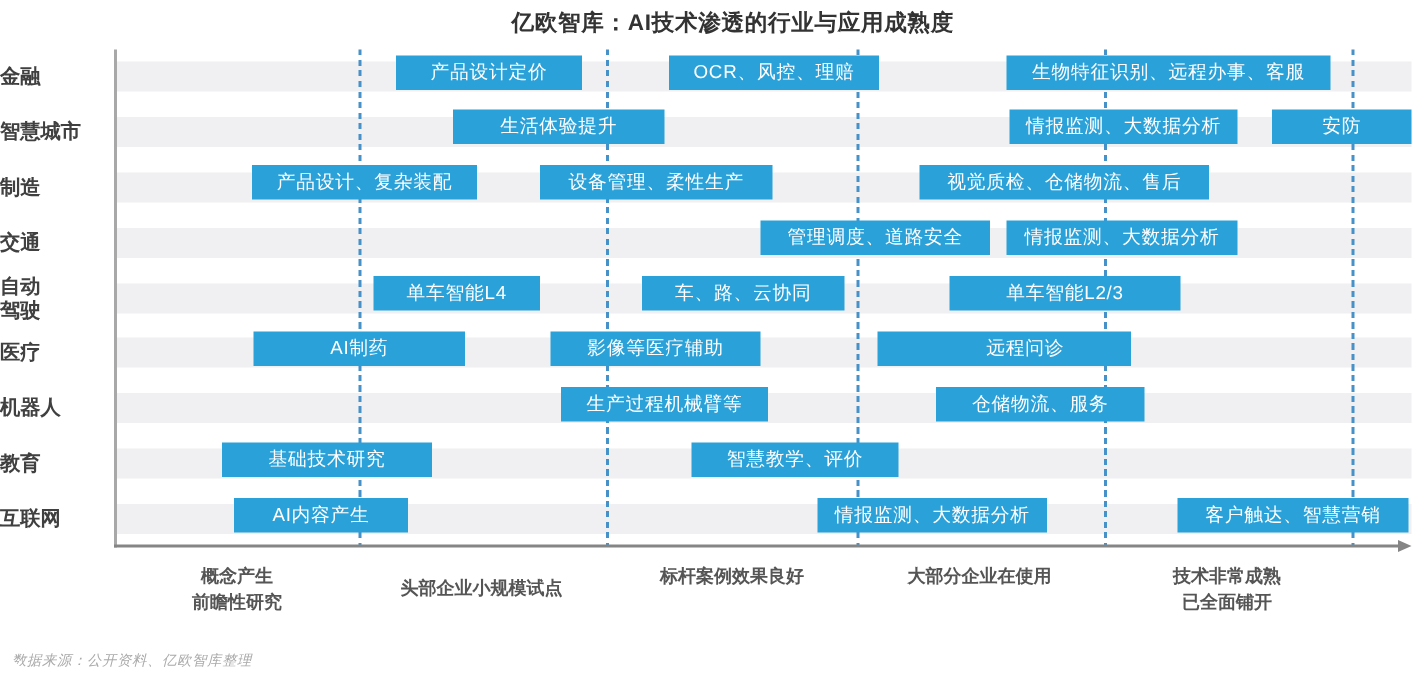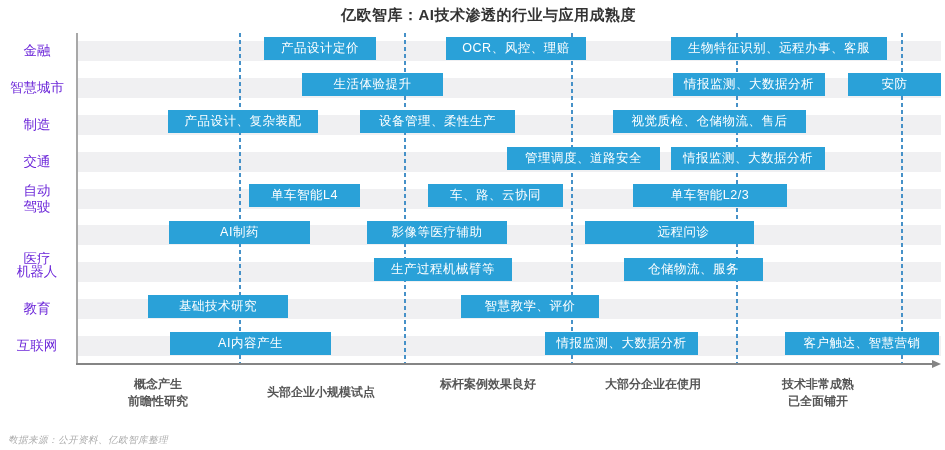--- a/index.html
+++ b/index.html
@@ -19,21 +19,21 @@
     position:absolute;top:33px;height:331px;width:2px;z-index:2;
     background:repeating-linear-gradient(to bottom,#4691c8 0 4px,transparent 4px 7px);
   }
   .bar{
     position:absolute;height:23px;background:#2aa1d8;z-index:3;
     display:flex;align-items:center;justify-content:center;
     color:#ffffff;font-size:12.5px;letter-spacing:0.5px;white-space:nowrap;
   }
   .row-label{
     position:absolute;left:0;width:74px;z-index:4;
-    text-align:center;font-size:13.5px;font-weight:normal;color:#6d28d9;line-height:16px;
+    text-align:left;font-size:13.5px;font-weight:bold;color:#404040;line-height:16px;
   }
   .axis-left{position:absolute;left:76px;top:33px;width:2px;height:332px;background:#a8a8a8;z-index:4;}
   .axis-bottom{position:absolute;left:76px;top:363px;width:858px;height:2px;background:#858585;z-index:4;}
   .axis-arrow{
     position:absolute;left:932px;top:360px;width:0;height:0;z-index:4;
     border-top:4px solid transparent;border-bottom:4px solid transparent;border-left:9px solid #858585;
   }
   .stage-label{
     position:absolute;top:376px;width:180px;z-index:4;
     text-align:center;font-size:12px;font-weight:bold;color:#555555;line-height:17px;
@@ -62,21 +62,21 @@
         <div class="band" style="left: 77px; width: 864px; top: 336.111px;"></div>
       </div>
     <div id="grid">
         <div class="gridline" style="left: 239px;"></div>
         <div class="gridline" style="left: 404px;"></div>
         <div class="gridline" style="left: 571px;"></div>
         <div class="gridline" style="left: 736px;"></div>
         <div class="gridline" style="left: 901px;"></div>
       </div>
     <div id="bars">
-        <div class="bar" style="left: 264px; width: 112px; top: 36.5px;">
+        <div class="bar" style="left: 264px; width: 124px; top: 36.5px;">
           <span>产品设计定价</span>
         </div>
         <div class="bar" style="left: 446px; width: 140px; top: 36.5px;">
           <span>OCR、风控、理赔</span>
         </div>
         <div class="bar" style="left: 671px; width: 216px; top: 36.5px;">
           <span>生物特征识别、远程办事、客服</span>
         </div>
         <div class="bar" style="left: 302px; width: 141px; top: 73.3889px;">
           <span>生活体验提升</span>
@@ -125,21 +125,21 @@
         </div>
         <div class="bar" style="left: 612px; width: 139px; top: 257.833px; margin-left: 12px;">
           <span>仓储物流、服务</span>
         </div>
         <div class="bar" style="left: 148px; width: 140px; top: 294.722px;">
           <span>基础技术研究</span>
         </div>
         <div class="bar" style="left: 461px; width: 138px; top: 294.722px;">
           <span>智慧教学、评价</span>
         </div>
-        <div class="bar" style="left: 170px; width: 161px; top: 331.611px;">
+        <div class="bar" style="left: 156px; width: 116px; top: 331.611px;">
           <span>AI内容产生</span>
         </div>
         <div class="bar" style="left: 545px; width: 153px; top: 331.611px;">
           <span>情报监测、大数据分析</span>
         </div>
         <div class="bar" style="left: 785px; width: 154px; top: 331.611px;">
           <span>客户触达、智慧营销</span>
         </div>
       </div>
     <div id="rowlabels">
@@ -152,21 +152,21 @@
         <div class="row-label" style="top: 116.778px;">
           <div>制造</div>
         </div>
         <div class="row-label" style="top: 153.667px;">
           <div>交通</div>
         </div>
         <div class="row-label" style="top: 182.556px;">
           <div>自动</div>
           <div>驾驶</div>
         </div>
-        <div class="row-label" style="top: 227.444px; margin-top: 24px;">
+        <div class="row-label" style="top: 227.444px;">
           <div>医疗</div>
         </div>
         <div class="row-label" style="top: 264.333px;">
           <div>机器人</div>
         </div>
         <div class="row-label" style="top: 301.222px;">
           <div>教育</div>
         </div>
         <div class="row-label" style="top: 338.111px;">
           <div>互联网</div>

